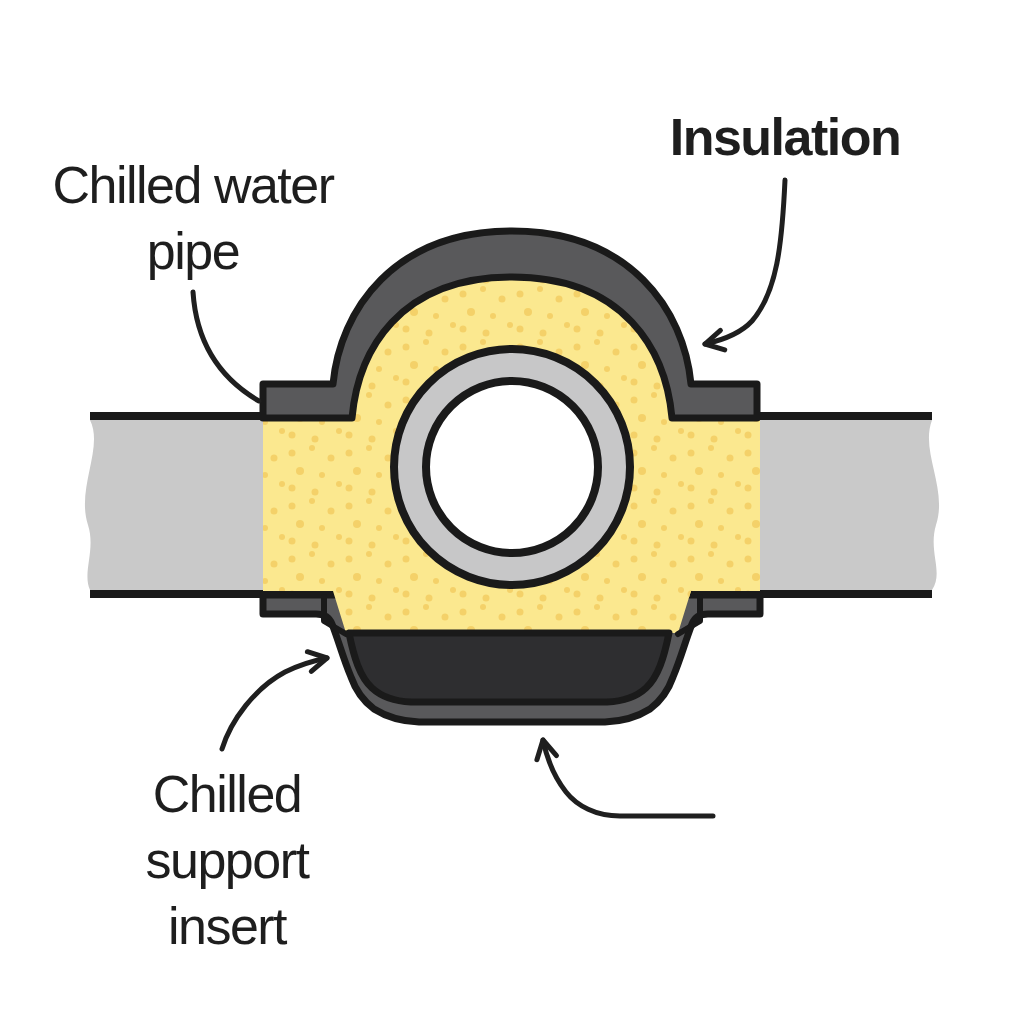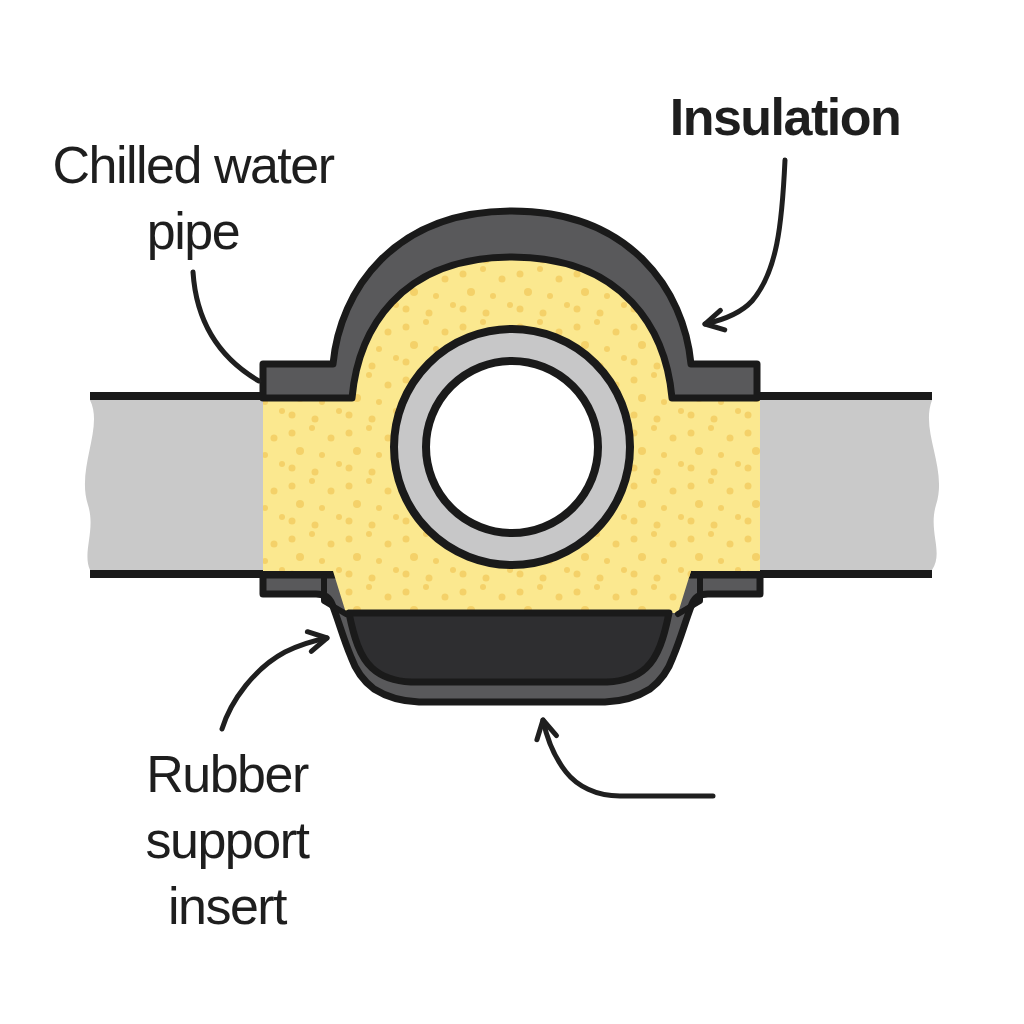--- a/index.html
+++ b/index.html
@@ -1,21 +1,21 @@
 <!DOCTYPE html>
 <html style="--background: #ffffff; --outline: #1a1a1a; --clamp-gray: #59595b; --pipe-gray: #c9c9c9; --ring-gray: #c7c7c8; --insulation-yellow: #fbe88f; --insulation-dot: #f4d169; --rubber-dark: #2e2e30; --text: #1e1e1e; --arrow: #1f1f1f;"><head>
 <meta charset="utf-8">
 <style>
   html,body{margin:0;padding:0;}
   body{
     width:1024px;height:1024px;position:relative;overflow:hidden;
     background:var(--background,#fff);
     font-family:"Liberation Sans", sans-serif;
   }
-  #stage{position:absolute;inset:0;width:1024px;height:723px;}
+  #stage{position:absolute;inset:0;width:1024px;height:723px;margin-top:20px;}
   svg{position:absolute;left:0;top:0;}
   .label{
     position:absolute;
     transform:translateX(-50%);
     text-align:center;
     white-space:pre-line;
     font-size:52px;
     line-height:66px;
     letter-spacing:-1.5px;
     color:var(--text,#1e1e1e);
@@ -107,16 +107,16 @@
 
     <path class="arrow" d="M 193,272 C 196,318 216,356 259,381"></path>
     <path class="arrow" marker-end="url(#ah)" d="M 785,160 C 782,225 777,272 752,301 C 741,313 723,320 705,324"></path>
     <path class="arrow" marker-end="url(#ah)" d="M 222,729 C 231,700 255,668 285,652 C 299,645 312,641 327,638"></path>
     <path class="arrow" marker-end="url(#ah)" d="M 713,796 L 620,796 C 596,796 577,786 566,772 C 555,758 547,739 543,720"></path>
   </svg>
 
   <div class="label" style="left:193px; top:132px;">Chilled water
 pipe</div>
   <div class="label" style="left:785px; top:84px;font-weight:bold;">Insulation</div>
-  <div class="label" style="left:227px; top:741px;">Rubber
+  <div class="label" style="left:227px; top:741px;">Chilled
 support
 insert</div>
 </div>
 
 </body></html>

